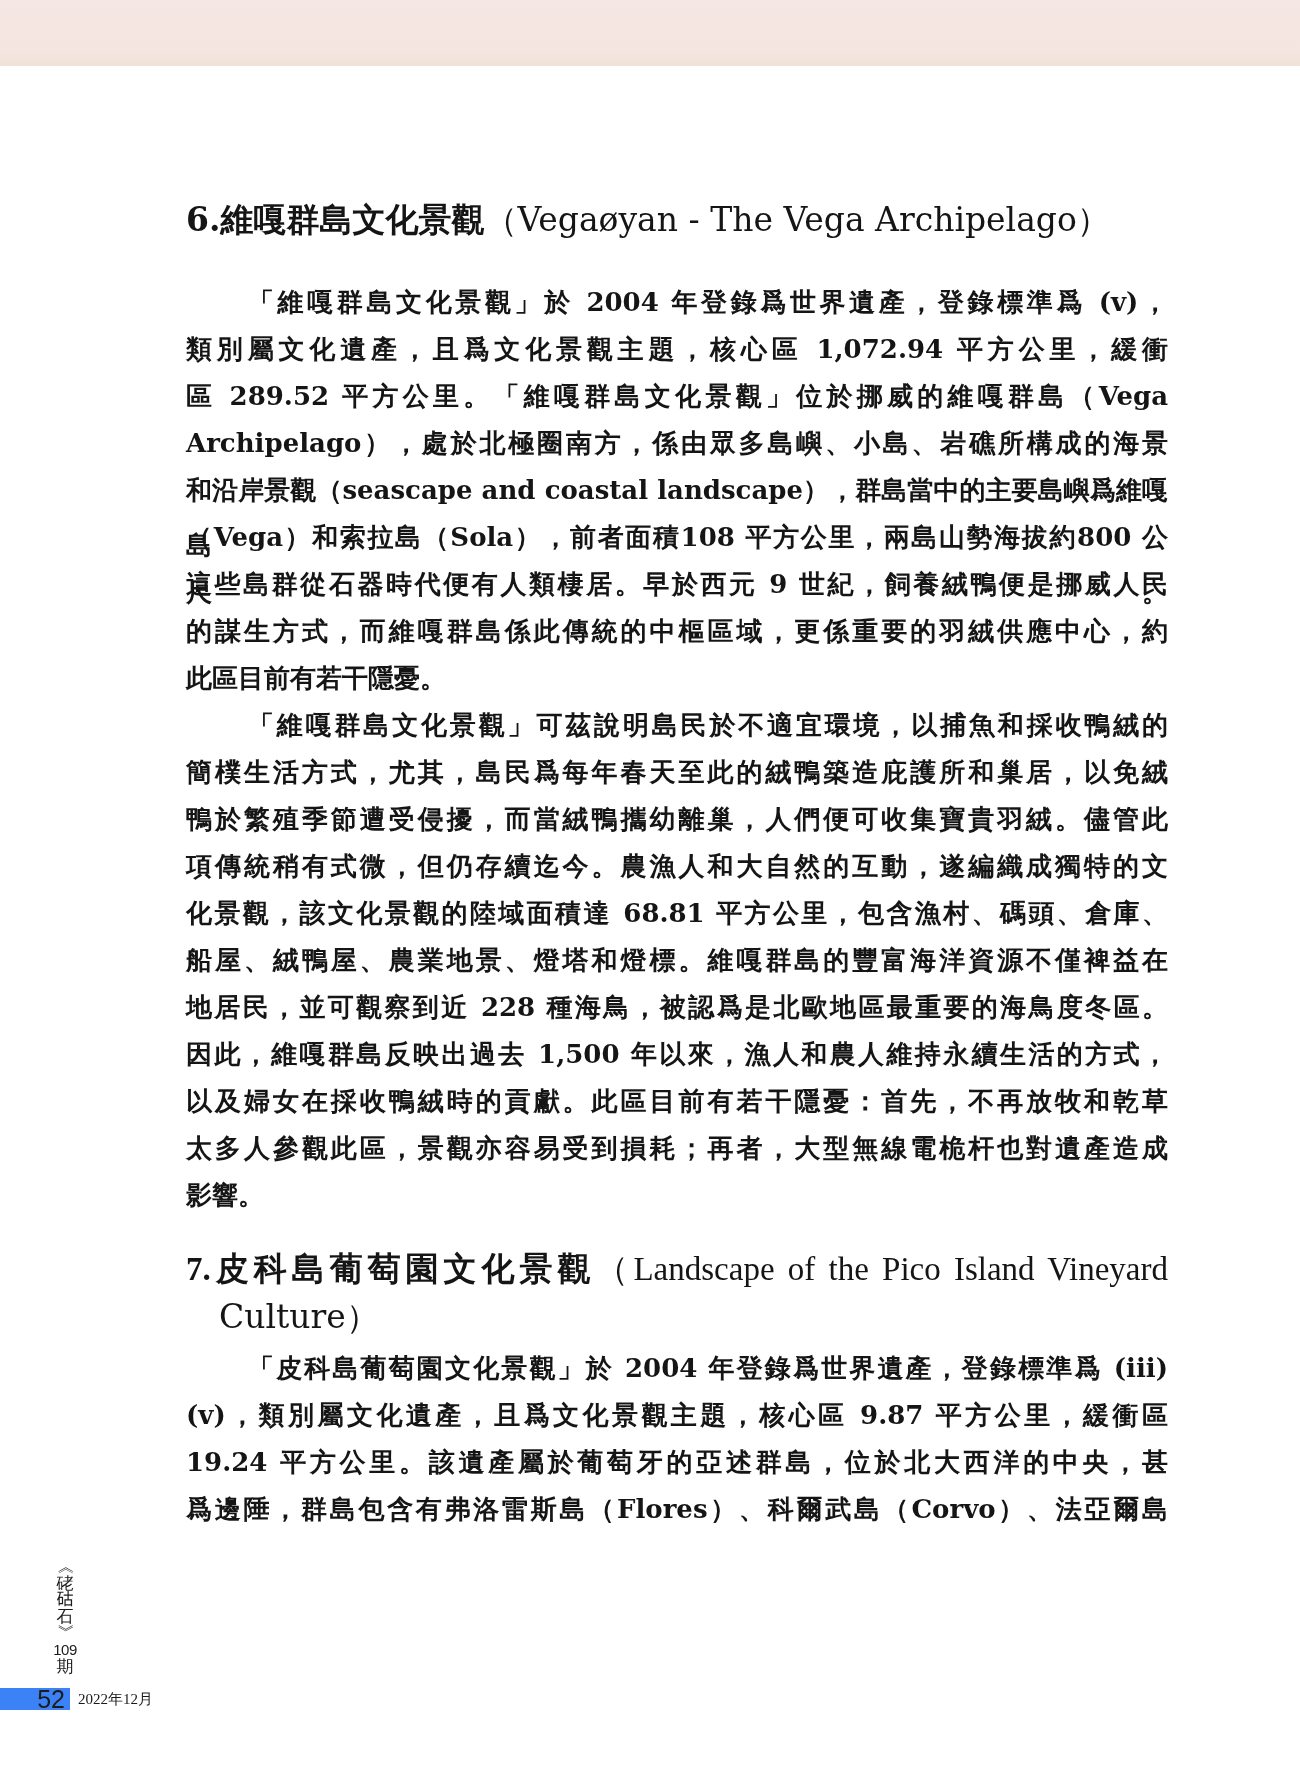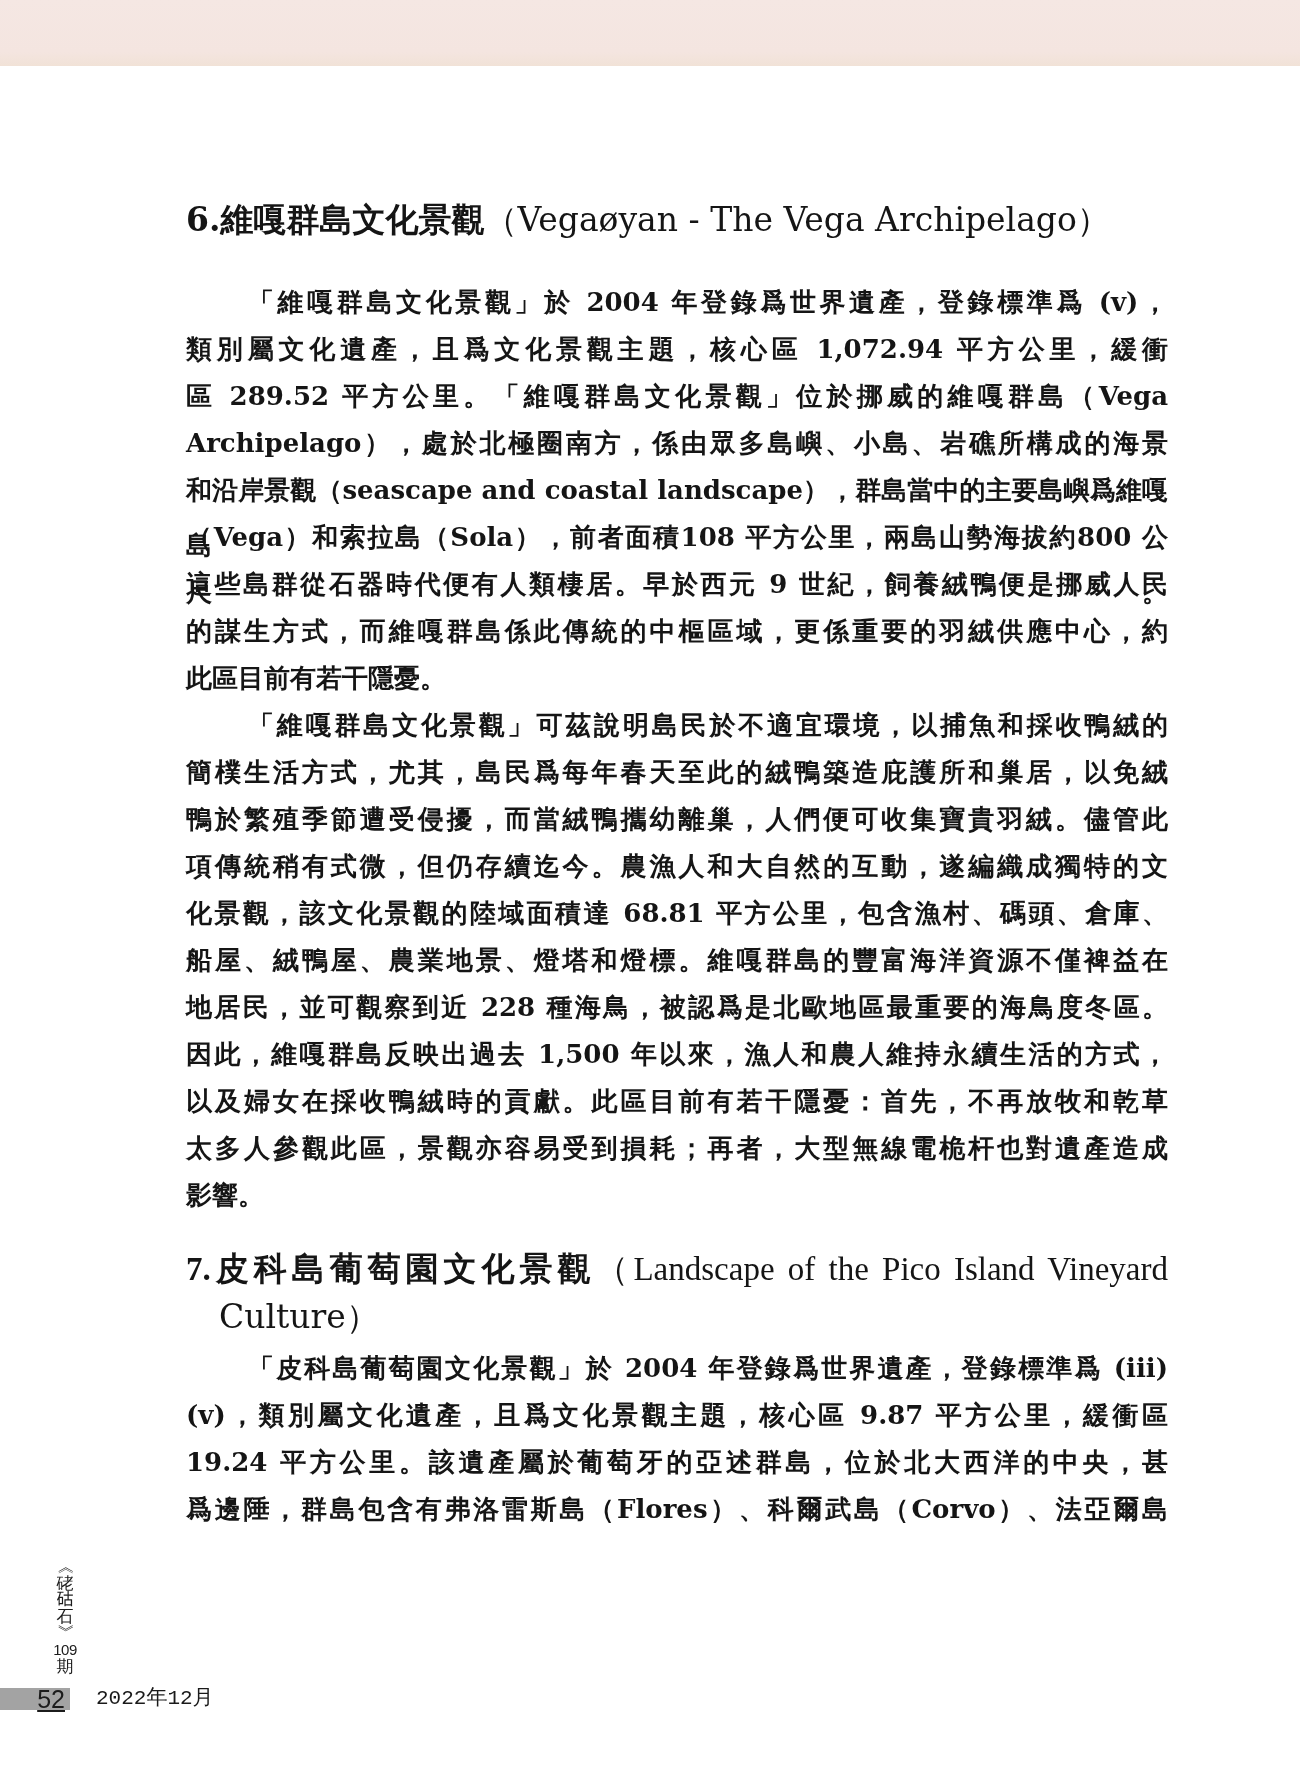--- a/index.html
+++ b/index.html
@@ -67,23 +67,23 @@
   }
   .page-num-badge{
     position:absolute;left:0;top:1688px;width:70px;height:22px;
     display:flex;align-items:center;justify-content:flex-end;
     padding-right:5px;box-sizing:border-box;
     font-family:"Liberation Sans","DejaVu Sans",sans-serif;
     font-size:25px;font-weight:500;color:#1c1c1c;
     background:#dfb49b;
   }
   .issue-date{
-    position:absolute;left:96px;top:1687px;height:24px;line-height:24px;
-    font-family:Liberation Mono, monospace;
-    font-size:21px;color:#1a1a1a;
+    position:absolute;left:78px;top:1687px;height:24px;line-height:24px;
+    font-family:Liberation Serif, serif;
+    font-size:15px;color:#1a1a1a;
   }
 </style>
 </head>
 <body style="background: rgb(255, 255, 255);">
 
 <div class="top-bar" style="background: linear-gradient(rgb(245, 231, 227), rgb(244, 229, 224) 78%, rgb(241, 226, 215));"></div>
 
 <main class="content" id="content">
     <h2 class="section-heading first"><span class="zh">6.維嘎群島文化景觀</span><span class="en">（Vegaøyan - The Vega Archipelago）</span></h2>
     <div class="line jfit indent">「維嘎群島文化景觀」於 2004 年登錄爲世界遺產，登錄標準爲 (v)，</div>
@@ -117,16 +117,16 @@
 <aside class="journal-mark" id="journal-mark">
     <span class="vchar bracket">《</span>
     <span class="vchar">硓</span>
     <span class="vchar">𥑮</span>
     <span class="vchar">石</span>
     <span class="vchar bracket">》</span>
     <span class="vchar digits">109</span>
     <span class="vchar">期</span>
   </aside>
 
-<div class="page-num-badge" style="background: #a3a3a3; text-decoration: underline;">
+<div class="page-num-badge" style="background: #3b82f6;">
   <span>52</span>
 </div>
 <div class="issue-date">2022年12月</div>
 
 </body></html>

